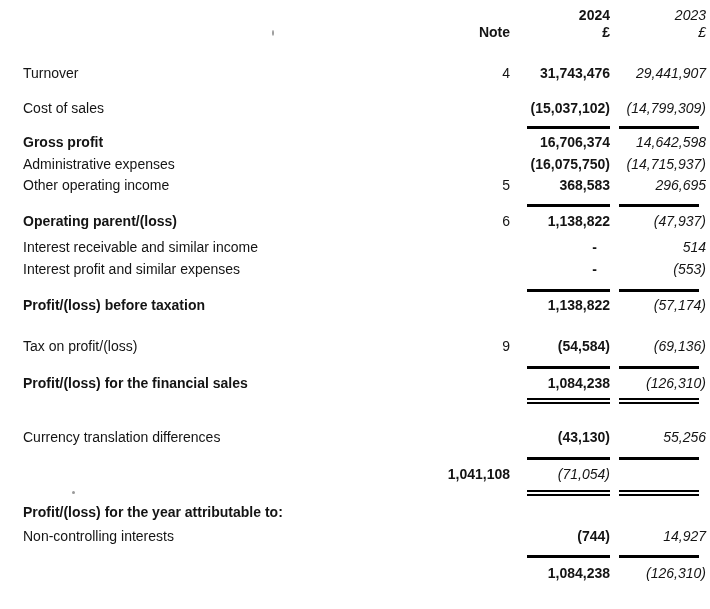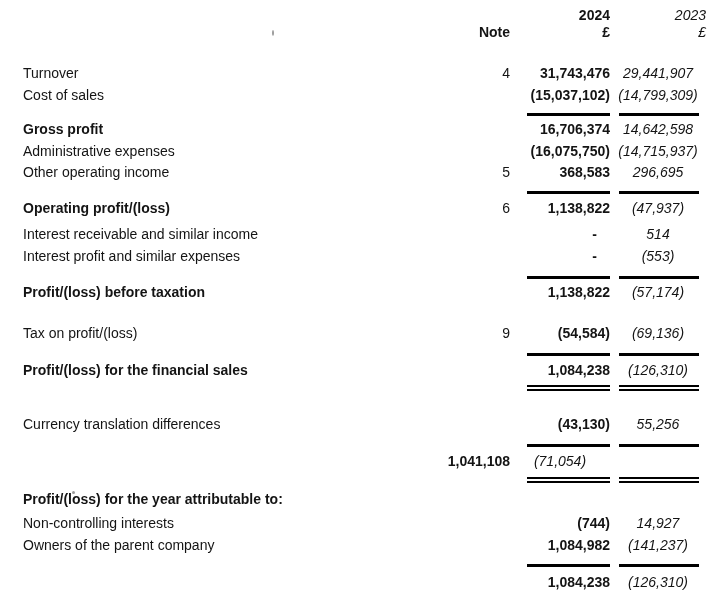--- a/index.html
+++ b/index.html
@@ -16,21 +16,21 @@
   .row {
     display: grid;
     grid-template-columns: 440px 70px 100px 96px;
     padding-right: 4px;
     line-height: 15px;
     align-items: baseline;
   }
   .c-label { padding-left: 23px; }
   .c-note, .c-24, .c-23 { text-align: right; white-space: nowrap; }
   .v24 { font-weight: 700; }
-  .v23 { font-style: italic; text-align: center; }
+  .v23 { font-style: italic; }
   .strong { font-weight: 700; }
   .hdr24 { font-weight: 700; }
   .hdr23 { font-style: italic; }
   .dash { padding-right: 13px; }
   
   .rule { display: block; box-sizing: content-box; height: 0; border-top: 3px solid #000; width: 83px; margin-left: auto; }
   .c-23 .rule { width: 80px; margin-right: 7px; }
   .double .rule { height: 2px; border-top: 2px solid #000; border-bottom: 2px solid #000; }
   
   .speck { position: absolute; background: #9a9a9a; border-radius: 50%; }
@@ -56,21 +56,21 @@
     <span class="c-23 hdr23">£</span>
   </div>
 
   <div class="row" style="margin-top:26px">
     <span class="c-label">Turnover</span>
     <span class="c-note">4</span>
     <span class="c-24 v24">31,743,476</span>
     <span class="c-23 v23">29,441,907</span>
   </div>
 
-  <div class="row" style="margin-top:7px">
+  <div class="row" style="margin-top:20px">
     <span class="c-label">Cost of sales</span>
     <span class="c-note"></span>
     <span class="c-24 v24">(15,037,102)</span>
     <span class="c-23 v23">(14,799,309)</span>
   </div>
 
   <div class="row" style="margin-top:10px">
     <span class="c-label"></span>
     <span class="c-note"></span>
     <span class="c-24">
@@ -108,21 +108,21 @@
     <span class="c-note"></span>
     <span class="c-24">
         <span class="rule"></span>
       </span>
     <span class="c-23">
         <span class="rule"></span>
       </span>
   </div>
 
   <div class="row" style="margin-top:7px">
-    <span class="c-label strong">Operating profit/(loss)</span>
+    <span class="c-label strong">Operating parent/(loss)</span>
     <span class="c-note">6</span>
     <span class="c-24 v24">1,138,822</span>
     <span class="c-23 v23">(47,937)</span>
   </div>
 
   <div class="row" style="margin-top:11px">
     <span class="c-label">Interest receivable and similar income</span>
     <span class="c-note"></span>
     <span class="c-24 v24 dash">-</span>
     <span class="c-23 v23">514</span>
@@ -231,26 +231,20 @@
     <span class="c-23 v23"></span>
   </div>
 
   <div class="row" style="margin-top:9px">
     <span class="c-label">Non-controlling interests</span>
     <span class="c-note"></span>
     <span class="c-24 v24">(744)</span>
     <span class="c-23 v23">14,927</span>
   </div>
 
-  <div class="row" style="margin-top:7px">
-    <span class="c-label">Owners of the parent company</span>
-    <span class="c-note"></span>
-    <span class="c-24 v24">1,084,982</span>
-    <span class="c-23 v23">(141,237)</span>
-  </div>
 
   <div class="row" style="margin-top:11px">
     <span class="c-label"></span>
     <span class="c-note"></span>
     <span class="c-24">
         <span class="rule"></span>
       </span>
     <span class="c-23">
         <span class="rule"></span>
       </span>

